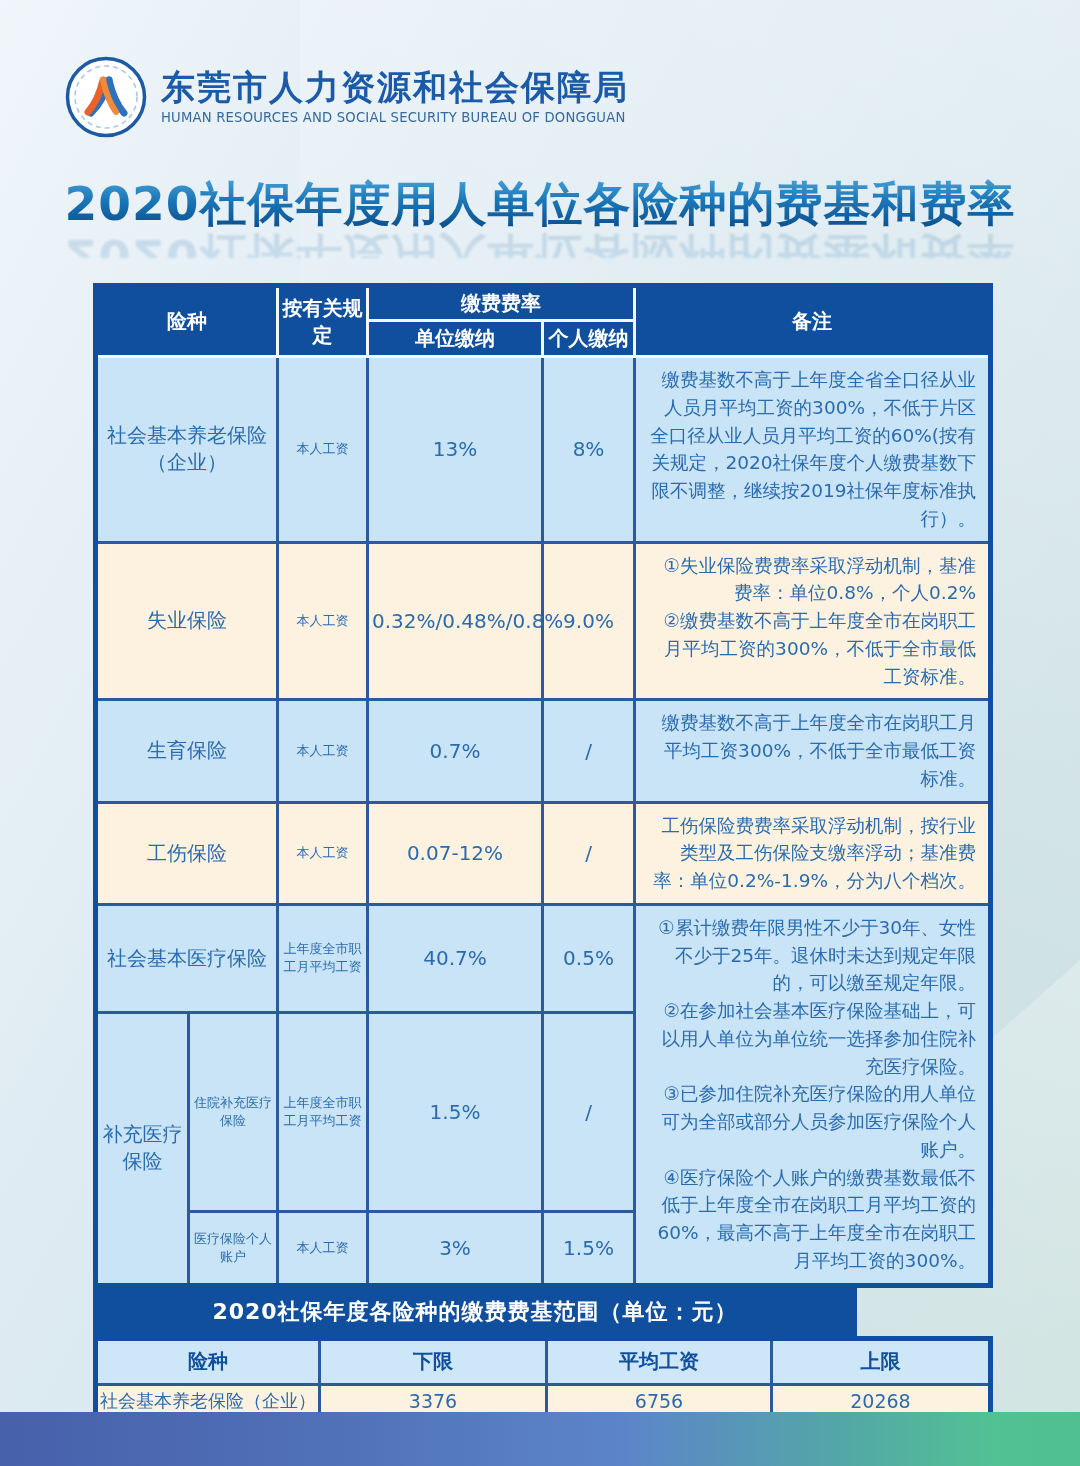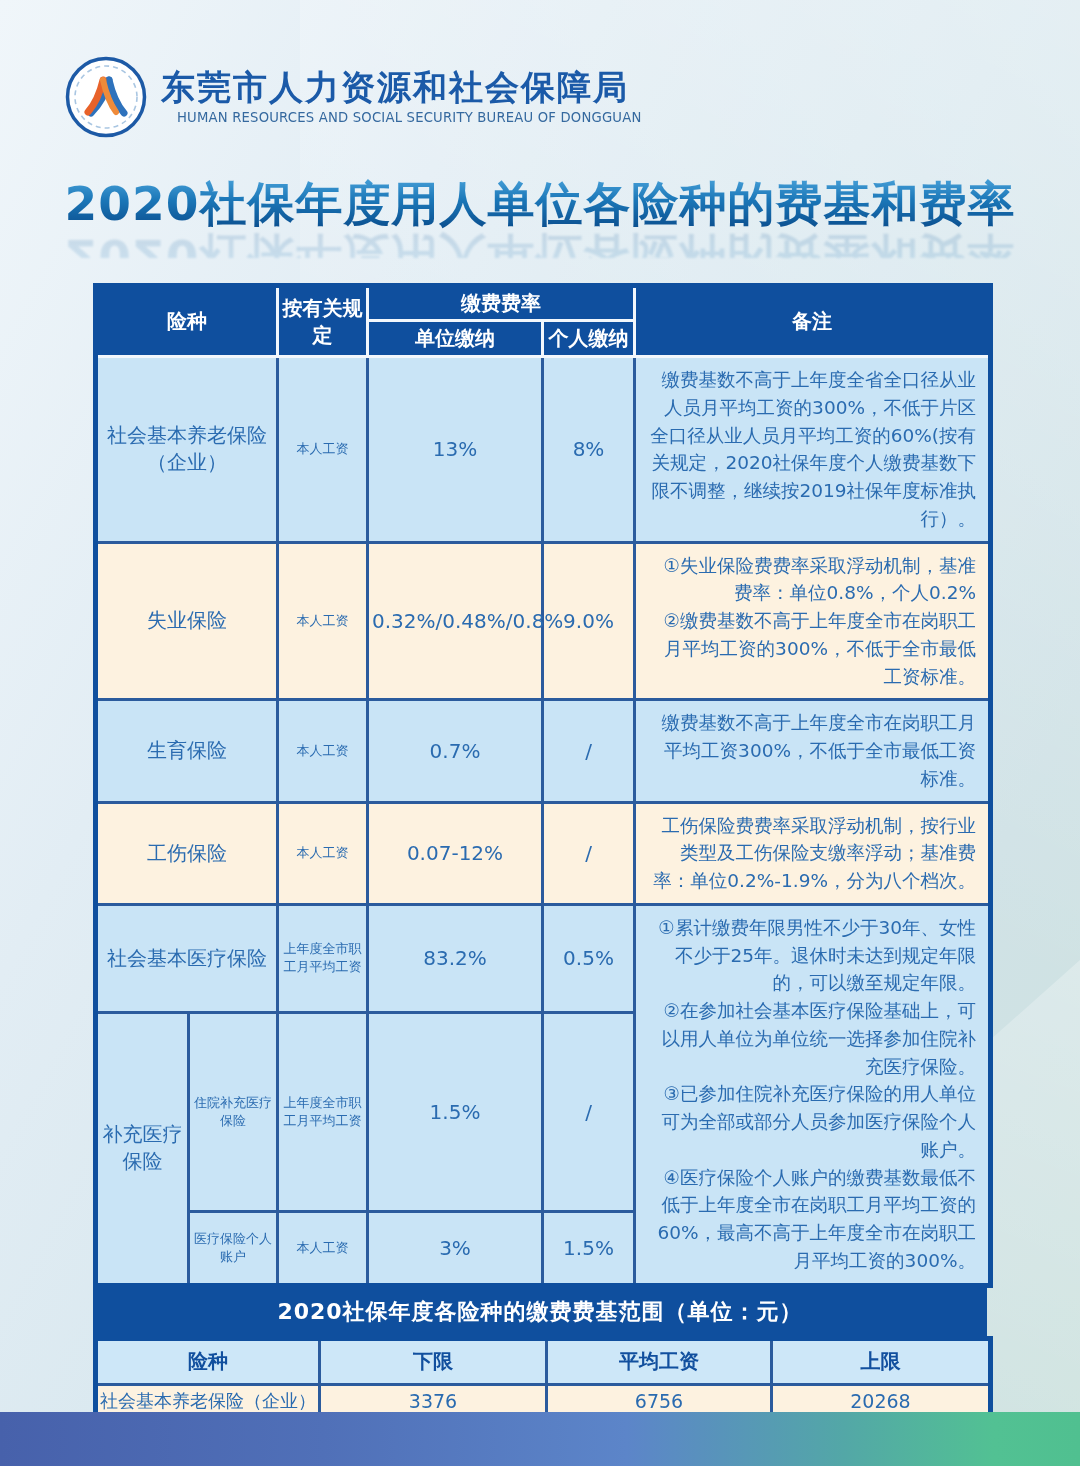--- a/index.html
+++ b/index.html
@@ -15,21 +15,21 @@
   .diag {
     position:absolute; top:960px; right:0; width:620px; height:452px; pointer-events:none;
     background:linear-gradient(200deg, rgba(255,255,255,0.28), rgba(255,255,255,0));
     clip-path:polygon(100% 0, 18% 100%, 100% 100%);
   }
   
   .hdr { position:absolute; left:65px; top:56px; display:flex; align-items:center; }
   .logo { width:82px; height:82px; flex:0 0 82px; }
   .org { margin-left:14px; }
   .org-cn { font-size:34px; font-weight:bold; color:#1b5aa8; letter-spacing:2px; line-height:1.1; }
-  .org-en { font-size:13.2px; color:#35699f; letter-spacing:0.2px; margin-top:4px;margin-left:16px; }
+  .org-en { font-size:13.2px; color:#35699f; letter-spacing:0.2px; margin-top:4px; }
   
   .title-wrap { position:absolute; top:178px; left:0; width:1080px; text-align:center; }
   .title-text {
     font-size:47px; font-weight:800; letter-spacing:1px; color:#0f67ad;
     line-height:1.1; display:inline-block;
   }
   @supports (-webkit-background-clip: text) {
     .title-text {
       background:linear-gradient(180deg,#47a0d8 0%,#1b77b8 42%,#0a4d8d 100%);
       -webkit-background-clip:text; -webkit-text-fill-color:transparent;
@@ -53,21 +53,21 @@
   }
   .main-table td.small { font-size:13px; padding:2px; }
   .main-table td.remark {
     text-align:right; font-size:18.5px; line-height:1.5;
     padding:8px 12px; white-space:pre-line;
   }
   tr.blue  td { background:#c9e4f6; }
   tr.cream td { background:#fdf2e0; }
   
   .band {
-    box-sizing:border-box; width:894px; height:48px; background:#0f4f9e;
+    box-sizing:border-box; width:764px; height:48px; background:#0f4f9e;
     border-left:5px solid #0f4f9e; border-right:5px solid #0f4f9e;
     color:#ffffff; font-size:22px; font-weight:bold; letter-spacing:1px;
     display:flex; align-items:center; justify-content:center;
   }
   
   .range-table { border:5px solid #0f4f9e; }
   .range-table th {
     background:#cde7f8; color:#114f9e; font-size:20px; font-weight:bold;
     border:3px solid #2b5b9d; padding:2px; height:38px;
   }
@@ -160,21 +160,21 @@
         <tr class="cream" style="height:86px">
           <td colspan="2">工伤保险</td>
           <td class="small">本人工资</td>
           <td>0.07-12%</td>
           <td>/</td>
           <td class="remark">工伤保险费费率采取浮动机制，按行业类型及工伤保险支缴率浮动；基准费率：单位0.2%-1.9%，分为八个档次。</td>
         </tr>
         <tr class="blue" style="height:108px">
           <td colspan="2">社会基本医疗保险</td>
           <td class="small">上年度全市职工月平均工资</td>
-          <td>83.2%</td>
+          <td>40.7%</td>
           <td>0.5%</td>
           <td class="remark" rowspan="3">①累计缴费年限男性不少于30年、女性不少于25年。退休时未达到规定年限的，可以缴至规定年限。
 ②在参加社会基本医疗保险基础上，可以用人单位为单位统一选择参加住院补充医疗保险。
 ③已参加住院补充医疗保险的用人单位可为全部或部分人员参加医疗保险个人账户。
 ④医疗保险个人账户的缴费基数最低不低于上年度全市在岗职工月平均工资的60%，最高不高于上年度全市在岗职工月平均工资的300%。</td>
         </tr>
         <tr class="blue" style="height:113px">
           <td rowspan="2">补充医疗保险</td>
           <td class="small">住院补充医疗保险</td>
           <td class="small">上年度全市职工月平均工资</td>

